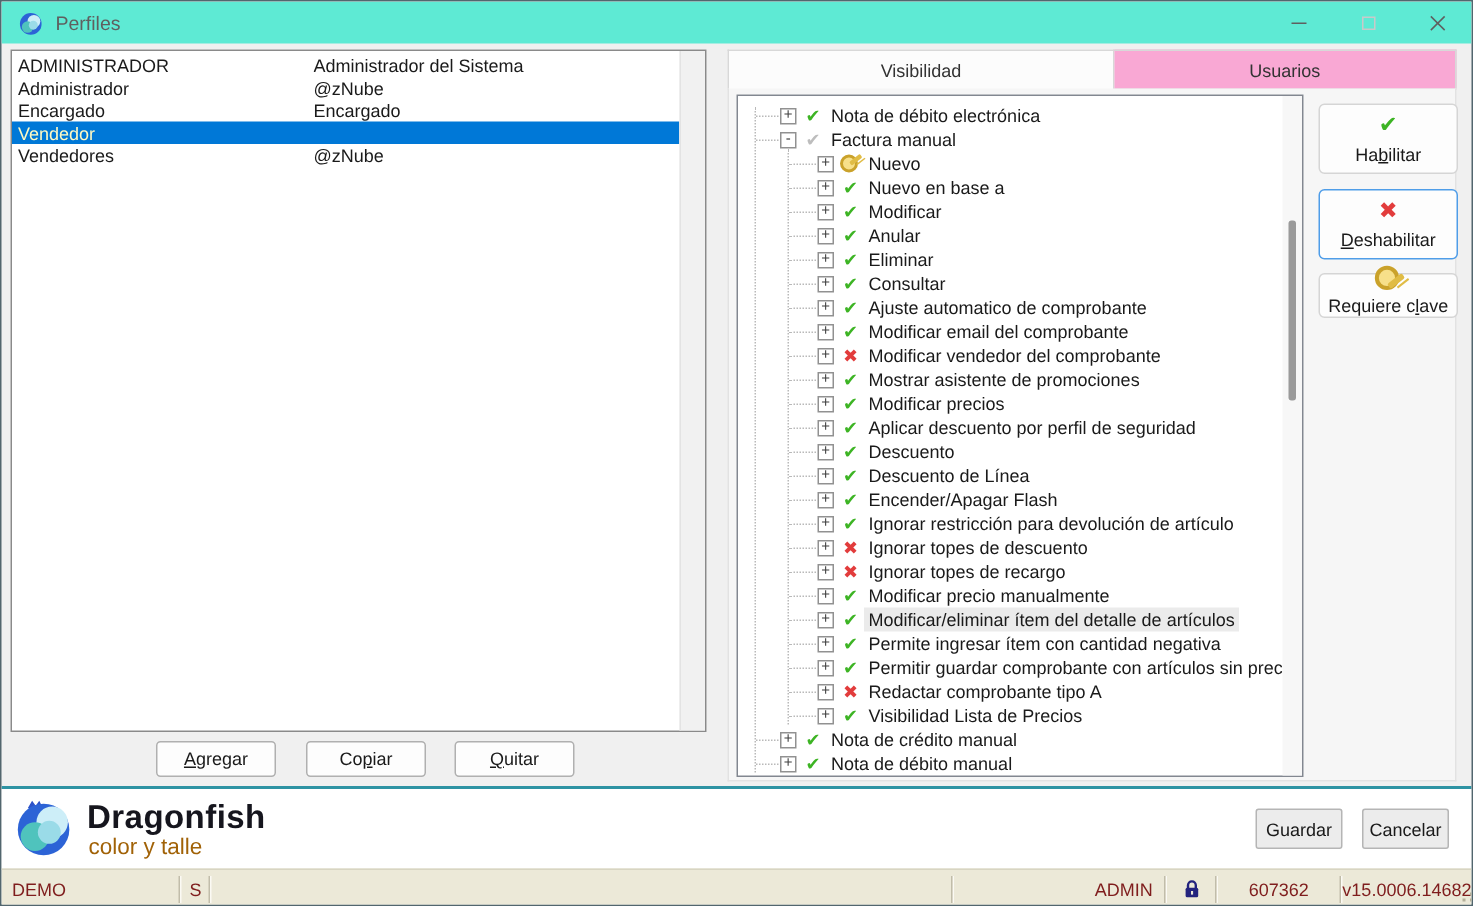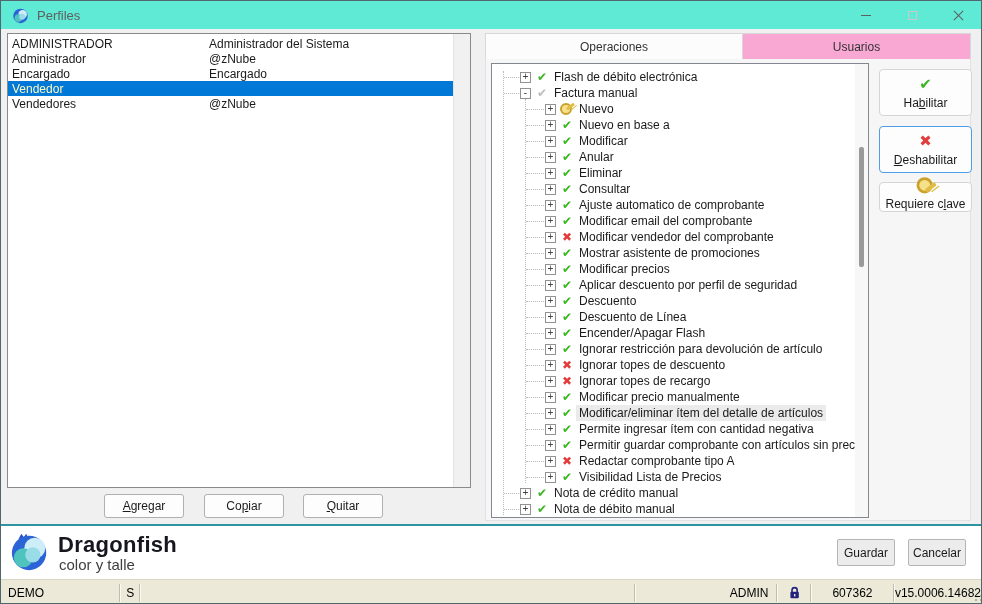--- a/index.html
+++ b/index.html
@@ -68,26 +68,26 @@
   #btn-deshabilitar { top:125px; height:47px; border:1px solid #4f9de8; }
   #btn-requiere { top:181px; height:30px; }
   .perm-icon { font-size:15px; font-weight:bold; height:17px; line-height:17px; }
   .perm-icon.ic-key { width:18px; transform:scale(1.35); transform-origin:center; }
 
   
   .teal-line { position:absolute; left:0; right:0; top:523px; height:2px; background:#2e93a3; }
   .footer { position:absolute; left:0; right:0; top:525px; height:53px; background:#ffffff; }
   .brand-logo { position:absolute; left:8px; top:5px; width:42px; height:42px; }
   .brand-name { position:absolute; left:57px; top:6px; font-size:22px; font-weight:bold; color:#16161e; letter-spacing:0.3px; }
-  .brand-tagline { position:absolute; left:58px; top:30px; font-size:15px; color:#404040; }
+  .brand-tagline { position:absolute; left:58px; top:30px; font-size:15px; color:#a16207; }
   .footer-btn { position:absolute; top:13px; width:58px; height:27px; background:#ececec; border:1px solid #b5b5b5; border-radius:2px; display:flex; align-items:center; justify-content:center; font-size:12px; }
   #btn-guardar { left:836px; } #btn-cancelar { left:907px; }
 
   
-  .statusbar { position:absolute; left:0; right:0; top:578px; height:26px; background:#ece9d8; border-top:1px solid #d8d5c2; display:flex; align-items:center; font-size:12px; color:#000000; }
+  .statusbar { position:absolute; left:0; right:0; top:578px; height:26px; background:#ece9d8; border-top:1px solid #d8d5c2; display:flex; align-items:center; font-size:12px; color:#7f1d1d; }
   .sb-sep { width:0; height:18px; border-left:1px solid #c1bdaa; border-right:1px solid #fbfaf4; }
   .sb-panel { display:flex; align-items:center; height:100%; }
   #sb-env { width:120px; padding-left:7px; }
   #sb-flag { width:18px; justify-content:center; }
   #sb-spacer1 { width:500px; }
   #sb-user { width:142px; justify-content:flex-end; padding-right:8px; }
   #sb-lock { width:32px; justify-content:center; }
   #sb-code { width:82px; justify-content:center; }
   #sb-version { flex:1; justify-content:center; }
   .lock-svg { width:11px; height:13px; }
@@ -146,33 +146,33 @@
         </div>
     </div>
     <div class="plist-scroll"></div>
   </div>
 
   <div class="action-btn" id="btn-agregar"><u>A</u>gregar</div>
   <div class="action-btn" id="btn-copiar">Co<u>p</u>iar</div>
   <div class="action-btn" id="btn-quitar"><u>Q</u>uitar</div>
 
   <div class="tabstrip">
-    <div class="tab active">Operaciones</div>
+    <div class="tab active">Visibilidad</div>
     <div class="tab inactive">Usuarios</div>
   </div>
   <div class="tabpane"></div>
 
   <div class="tree">
     <div class="tree-content">
       <div class="guide" id="guide-root"></div>
       <div class="guide" id="guide-l2"></div>
       <div class="tree-row lvl1">
           <span class="expander">+</span>
           <span class="ticon ic-check-green"></span>
-          <span class="tlabel">Flash de débito electrónica</span>
+          <span class="tlabel">Nota de débito electrónica</span>
         </div>
         <div class="tree-row lvl1">
           <span class="expander">-</span>
           <span class="ticon ic-check-gray"></span>
           <span class="tlabel">Factura manual</span>
         </div>
         <div class="tree-row lvl2">
           <span class="expander">+</span>
           <span class="ticon ic-key"></span>
           <span class="tlabel">Nuevo</span>

